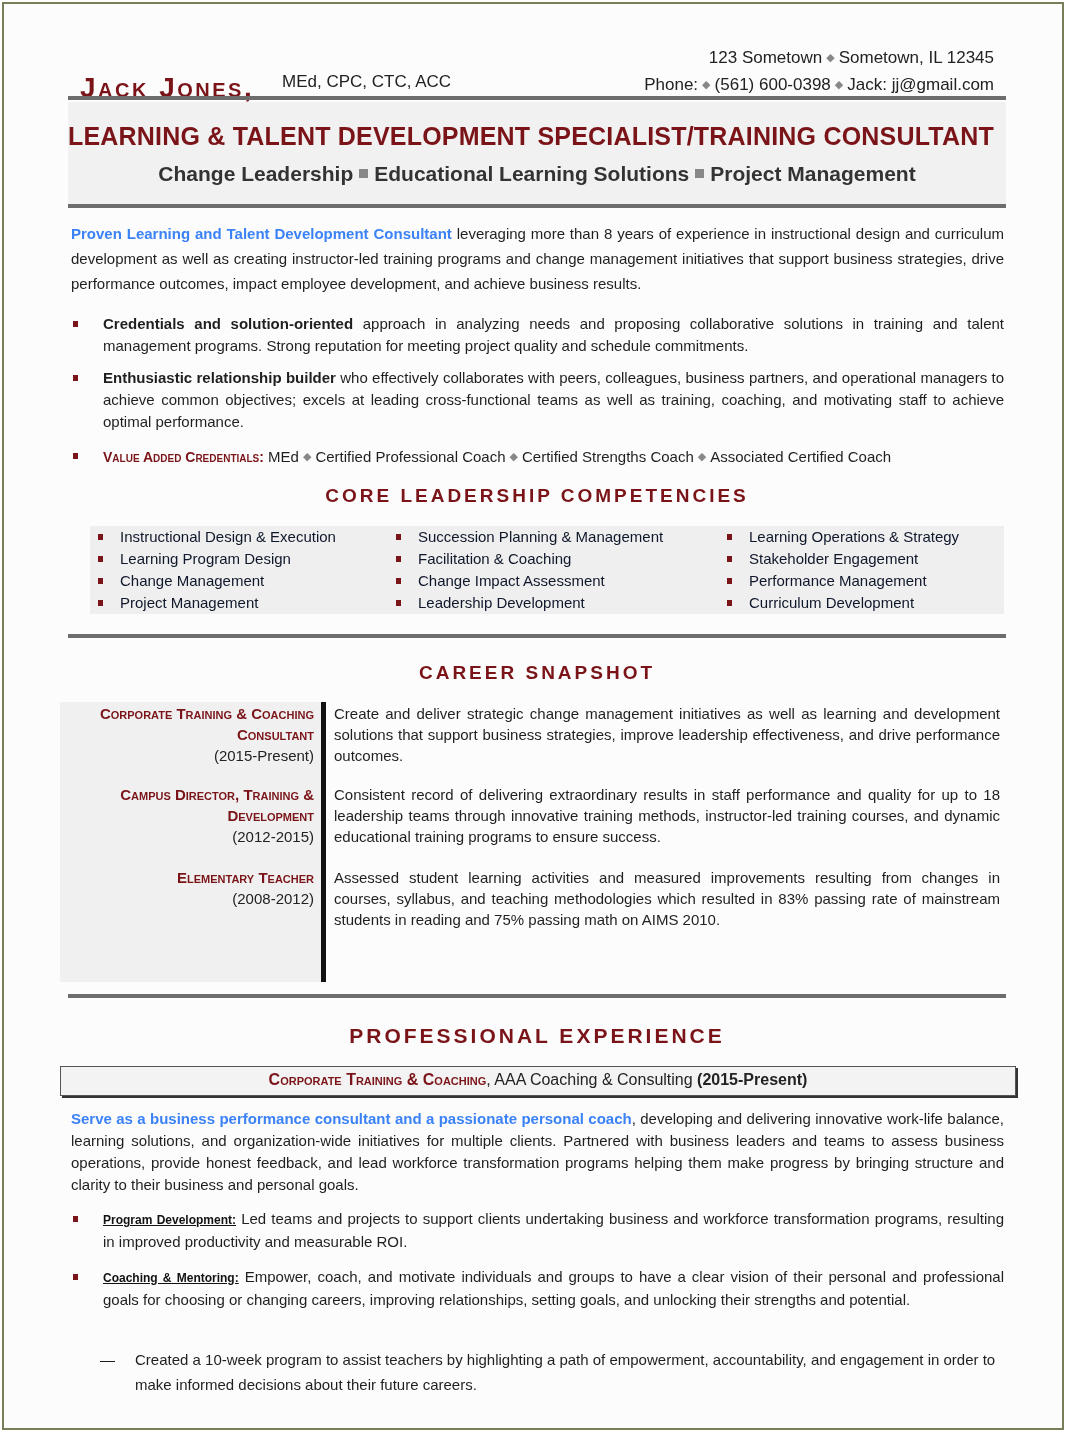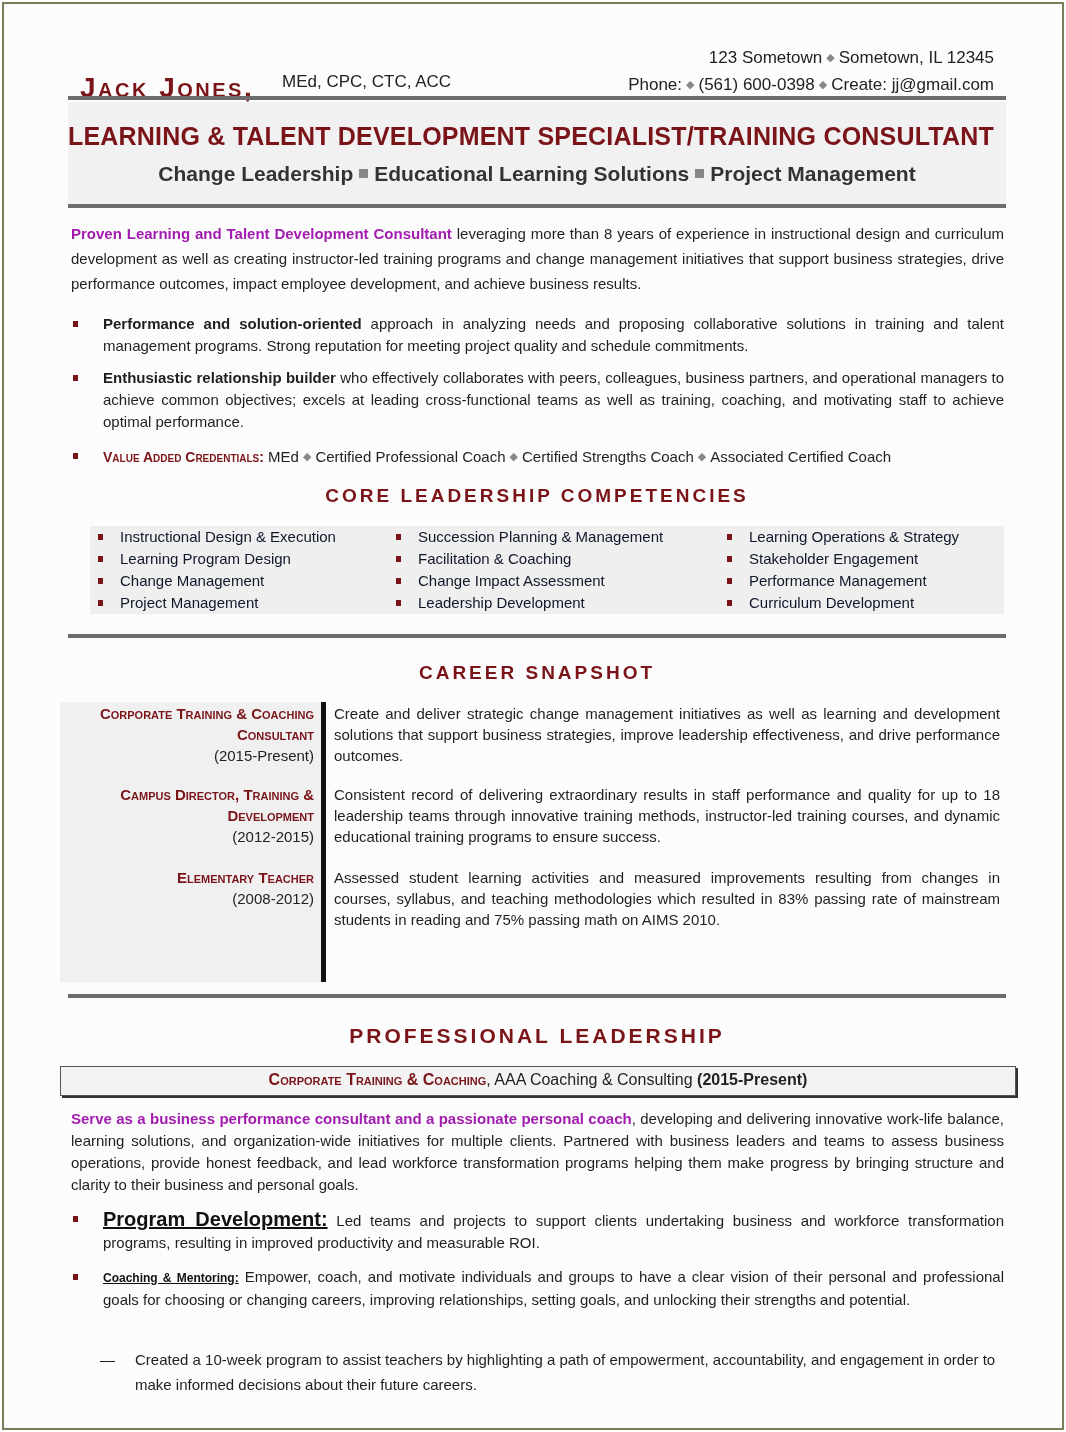--- a/index.html
+++ b/index.html
@@ -56,21 +56,21 @@
       font-size: 21px; font-weight: bold; color: #333;
     }
     .sq { display: inline-block; width: 9px; height: 9px; background: #888; margin: 0 6px; vertical-align: 3px; }
 
     
     .para {
       left: 67px; width: 933px;
       font-size: 15px; line-height: 25px; text-align: justify;
       color: #1f1f1f;
     }
-    .para b { color: #a21caf; }
+    .para b { color: #3b82f6; }
     .bullet-row { left: 67px; width: 933px; font-size: 15px; line-height: 22px; color: #1f1f1f; }
     .bullet-row .mk {
       position: absolute; left: 2px; top: 8px;
       width: 5px; height: 6px; background: #7a1418;
     }
     .bullet-row .txt { margin-left: 32px; text-align: justify; display: block; }
     .cap-red { color: #7a1418; font-variant: small-caps; font-weight: bold; }
 
     .section-title {
       left: 64px; width: 938px; text-align: center;
@@ -131,39 +131,39 @@
     <span>Jack</span>
     <span>Jones,</span>
   </div>
   <div class="abs creds">MEd, CPC, CTC, ACC</div>
 
   <div class="abs contact">
     <div>
       <span>123 Sometown</span><span class="diamond">◆</span><span>Sometown, IL 12345</span>
     </div>
     <div>
-      <span>Phone:</span><span class="diamond">◆</span><span>(561) 600-0398</span><span class="diamond">◆</span><span>Create:</span>&nbsp;<span>jj@gmail.com</span>
+      <span>Phone:</span><span class="diamond">◆</span><span>(561) 600-0398</span><span class="diamond">◆</span><span>Jack:</span>&nbsp;<span>jj@gmail.com</span>
     </div>
   </div>
 
   <div class="abs rule" style="top:92px;"></div>
   <div class="abs headline-box"></div>
   <div class="abs headline">LEARNING &amp; TALENT DEVELOPMENT SPECIALIST/TRAINING CONSULTANT</div>
   <div class="abs subheadline">
     <span>Change Leadership</span><span class="sq"></span><span>Educational Learning Solutions</span><span class="sq"></span><span>Project Management</span>
   </div>
   <div class="abs rule" style="top:200px;"></div>
 
   <div class="abs para" style="top:217px;">
     <b>Proven Learning and Talent Development Consultant</b><span> leveraging more than 8 years of experience in instructional design and curriculum development as well as creating instructor-led training programs and change management initiatives that support business strategies, drive performance outcomes, impact employee development, and achieve business results.</span>
   </div>
 
   <div class="abs bullet-row" style="top:309px;">
     <span class="mk"></span>
-    <span class="txt"><b>Performance and solution-oriented</b><span> approach in analyzing needs and proposing collaborative solutions in training and talent management programs. Strong reputation for meeting project quality and schedule commitments.</span></span>
+    <span class="txt"><b>Credentials and solution-oriented</b><span> approach in analyzing needs and proposing collaborative solutions in training and talent management programs. Strong reputation for meeting project quality and schedule commitments.</span></span>
   </div>
   <div class="abs bullet-row" style="top:363px;">
     <span class="mk"></span>
     <span class="txt"><b>Enthusiastic relationship builder</b><span> who effectively collaborates with peers, colleagues, business partners, and operational managers to achieve common objectives; excels at leading cross-functional teams as well as training, coaching, and motivating staff to achieve optimal performance.</span></span>
   </div>
   <div class="abs bullet-row" style="top:441px;">
     <span class="mk"></span>
     <span class="txt">
       <span class="cap-red" style="font-size:14px;">Value Added Credentials:</span>
       <span>MEd</span><span class="diamond">◆</span><span>Certified Professional Coach</span><span class="diamond">◆</span><span>Certified Strengths Coach</span><span class="diamond">◆</span><span>Associated Certified Coach</span>
@@ -213,33 +213,33 @@
   <div class="abs snap-desc" style="top:780px;">Consistent record of delivering extraordinary results in staff performance and quality for up to 18 leadership teams through innovative training methods, instructor-led training courses, and dynamic educational training programs to ensure success.</div>
 
   <div class="abs snap-role" style="top:863px;">
     <div class="cap-red">Elementary Teacher</div>
     <div>(2008-2012)</div>
   </div>
   <div class="abs snap-desc" style="top:863px;">Assessed student learning activities and measured improvements resulting from changes in courses, syllabus, and teaching methodologies which resulted in 83% passing rate of mainstream students in reading and 75% passing math on AIMS 2010.</div>
 
   <div class="abs rule" style="top:990px;"></div>
 
-  <div class="abs section-title" style="top:1020px; font-size:21px;">PROFESSIONAL LEADERSHIP</div>
+  <div class="abs section-title" style="top:1020px; font-size:21px;">PROFESSIONAL EXPERIENCE</div>
   <div class="abs exp-box"></div>
   <div class="abs exp-box-text">
     <span class="cap-red">Corporate Training &amp; Coaching</span><span>, AAA Coaching &amp; Consulting </span><b>(2015-Present)</b>
   </div>
 
   <div class="abs para" style="top:1104px; line-height:22px;">
     <b>Serve as a business performance consultant and a passionate personal coach</b><span>, developing and delivering innovative work-life balance, learning solutions, and organization-wide initiatives for multiple clients. Partnered with business leaders and teams to assess business operations, provide honest feedback, and lead workforce transformation programs helping them make progress by bringing structure and clarity to their business and personal goals.</span>
   </div>
 
   <div class="abs bullet-row" style="top:1204px;">
     <span class="mk"></span>
-    <span class="txt"><span class="underline-b" style="font-size:20px;">Program Development:</span><span> Led teams and projects to support clients undertaking business and workforce transformation programs, resulting in improved productivity and measurable ROI.</span></span>
+    <span class="txt"><span class="underline-b" style="font-size:12px;">Program Development:</span><span> Led teams and projects to support clients undertaking business and workforce transformation programs, resulting in improved productivity and measurable ROI.</span></span>
   </div>
   <div class="abs bullet-row" style="top:1262px;">
     <span class="mk"></span>
     <span class="txt"><span class="underline-b" style="font-size:12px;">Coaching &amp; Mentoring:</span><span> Empower, coach, and motivate individuals and groups to have a clear vision of their personal and professional goals for choosing or changing careers, improving relationships, setting goals, and unlocking their strengths and potential.</span></span>
   </div>
 
   <div class="abs dash-row" style="top:1343px;">
     <span class="dash">—</span>
     <span class="txt">Created a 10-week program to assist teachers by highlighting a path of empowerment, accountability, and engagement in order to make informed decisions about their future careers.</span>
   </div>

